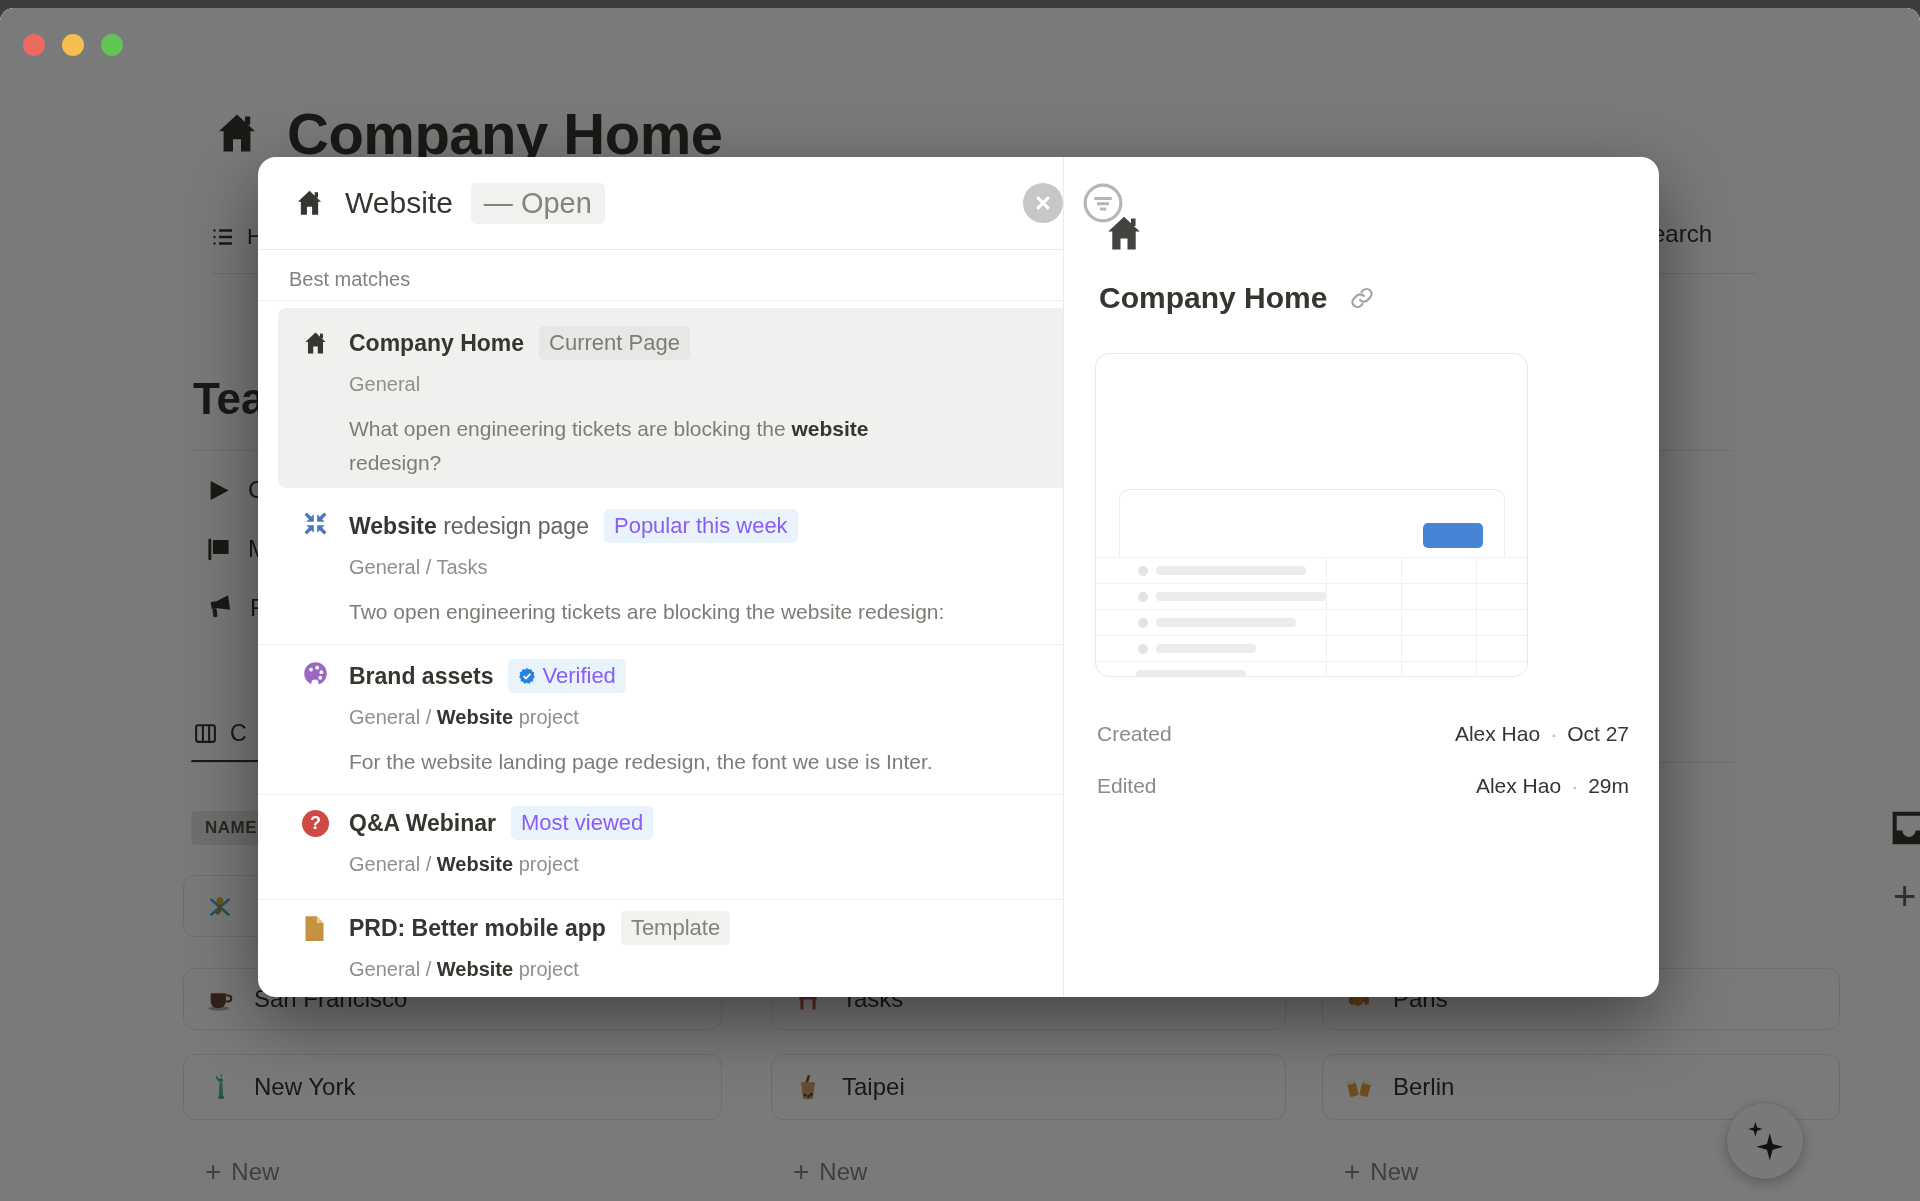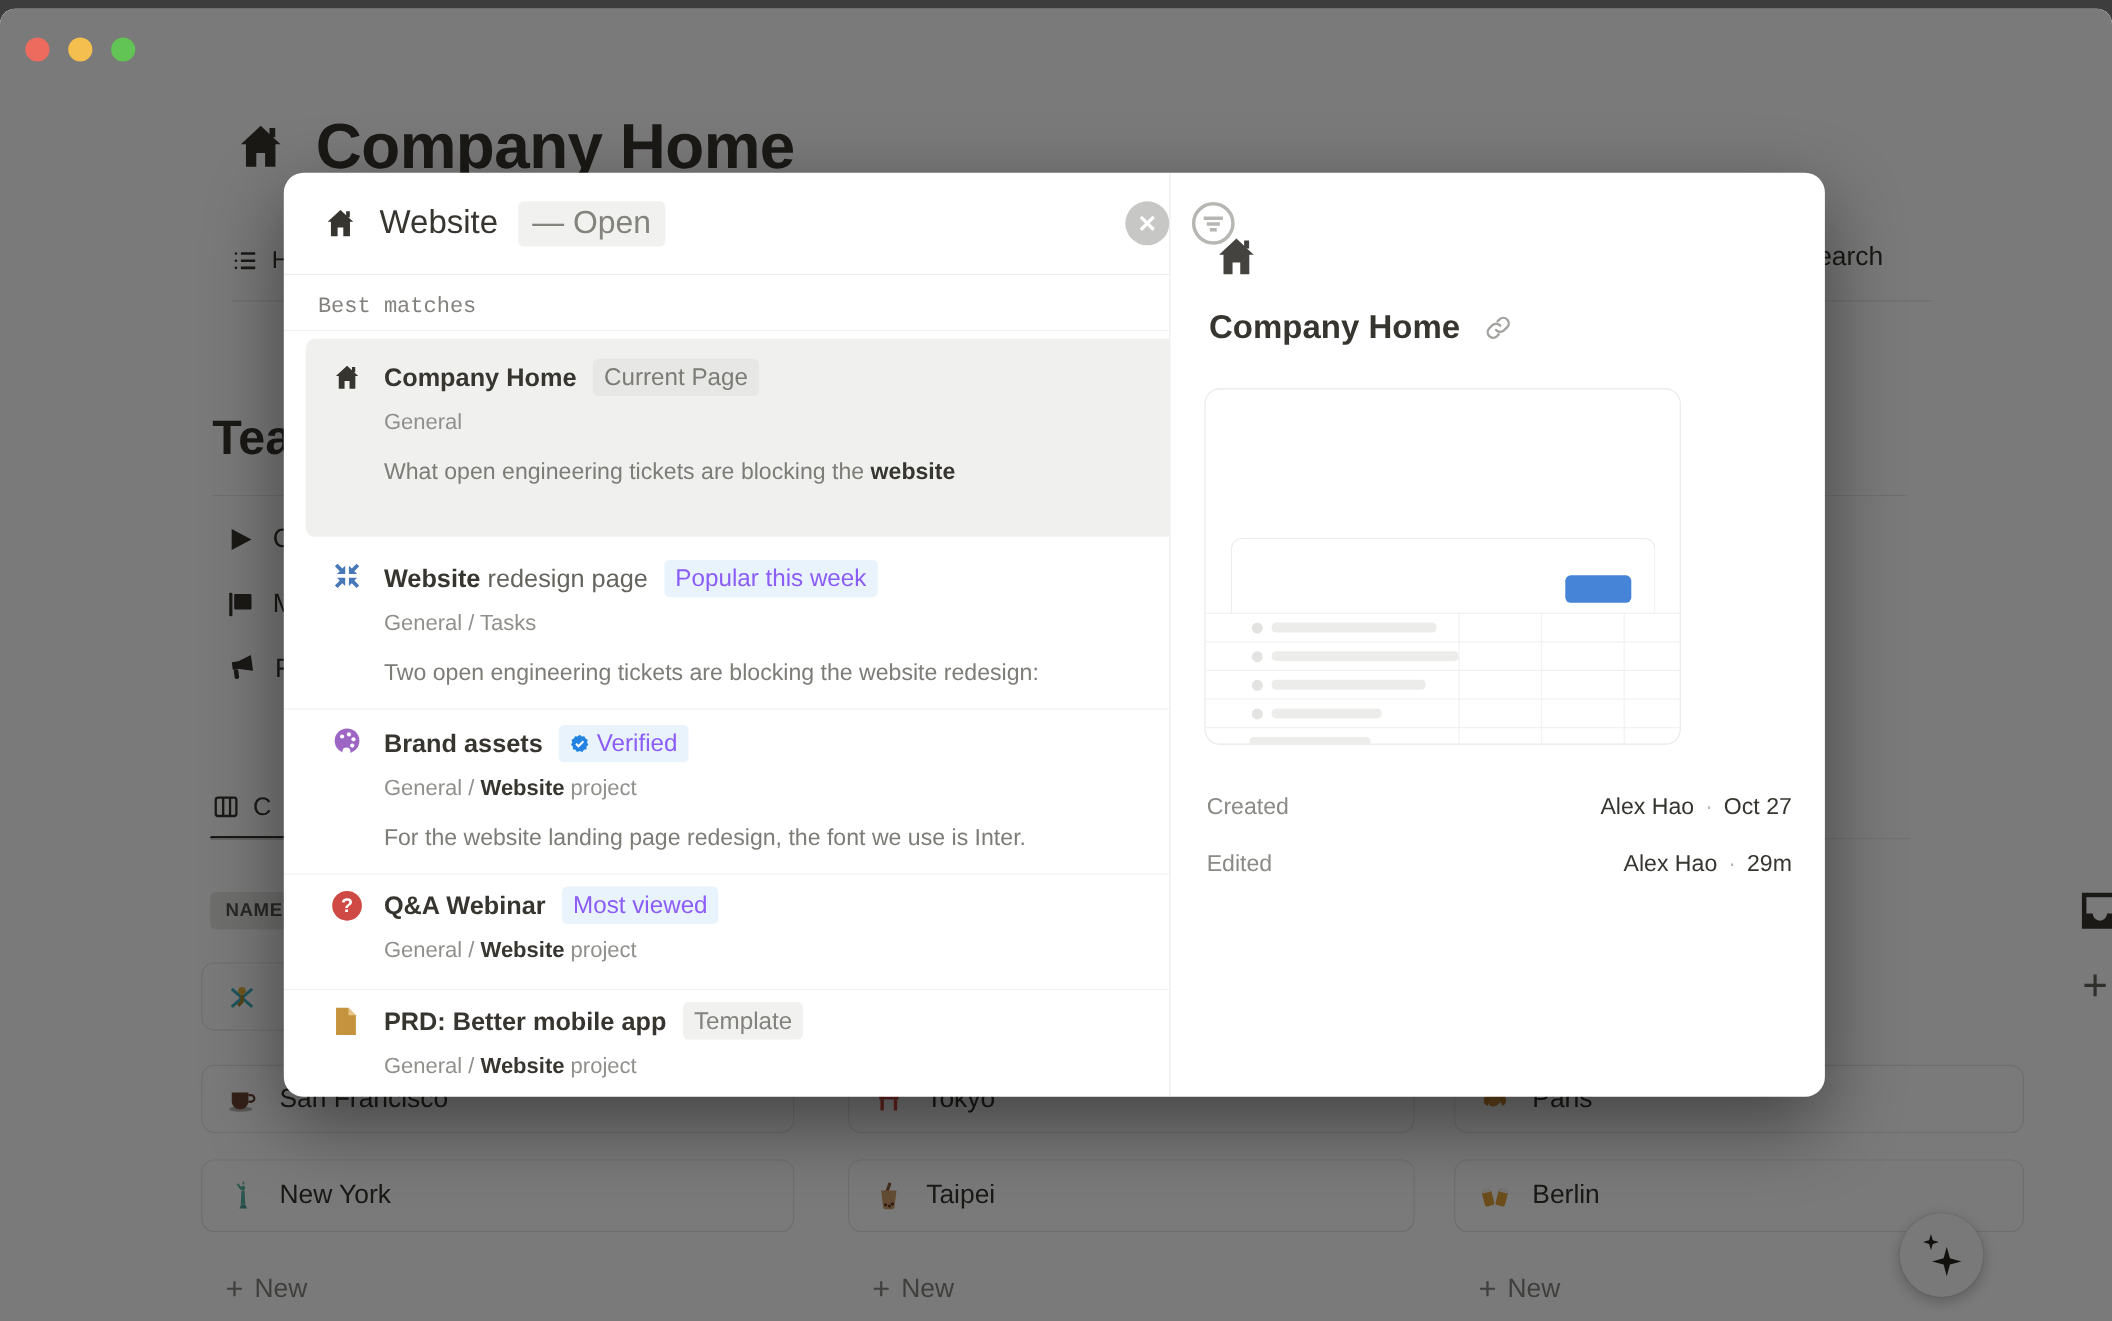--- a/index.html
+++ b/index.html
@@ -38,21 +38,21 @@
   .modal { position:absolute; left:258px; top:149px; width:1401px; height:840px; background:#fff; border-radius:18px; box-shadow:0 24px 70px rgba(0,0,0,.45); display:flex; overflow:hidden; }
   .m-left { width:806px; border-right:1px solid #ebebe9; display:flex; flex-direction:column; }
   .m-right { flex:1; position:relative; }
 
   .search-bar { height:93px; flex:0 0 93px; border-bottom:1px solid #ebebe9; display:flex; align-items:center; padding-left:36px; position:relative; }
   .search-query { font-size:30px; font-weight:500; color:#37352f; margin-left:20px; }
   .search-chip { margin-left:18px; background:#f1f1ef; color:#84837e; font-size:29px; padding:4px 13px; border-radius:5px; }
   .btn-clear { position:absolute; left:765px; top:26px; width:40px; height:40px; border-radius:50%; background:#c7c7c5; display:flex; align-items:center; justify-content:center; }
   .btn-filter { position:absolute; left:824px; top:25px; width:42px; height:42px; }
 
-  .best { height:51px; flex:0 0 51px; display:flex; align-items:flex-end; padding:0 0 9px 31px; font-size:20px; color:#82817d; border-bottom:1px solid #efefed;font-family:Liberation Mono, monospace; }
+  .best { height:51px; flex:0 0 51px; display:flex; align-items:flex-end; padding:0 0 9px 31px; font-size:20px; color:#82817d; border-bottom:1px solid #efefed; }
 
   .results { flex:1; overflow:hidden; }
   .result { position:relative; }
   .result .r-icon { position:absolute; left:44px; top:15px; width:27px; height:27px; }
   .r-body { padding:14px 24px 0 91px; }
   .r-titleline { display:flex; align-items:center; gap:15px; }
   .r-title { font-size:23px; font-weight:600; color:#37352f; white-space:nowrap; }
   .r-title .t-rest { font-weight:500; color:#64635e; }
   .badge { font-size:22px; padding:4px 10px; border-radius:5px; white-space:nowrap; display:flex; align-items:center; gap:6px; }
   .badge.gray { background:#ececea; color:#7c7b76; }
@@ -206,21 +206,21 @@
 
     <div class="card" style="left:771px; top:960px; width:515px; height:62px;">
       <span>
           <svg width="28" height="28" viewBox="0 0 24 24" fill="#d24b3f">
             <path d="M2.5 4.5 Q12 2 21.5 4.5 L21 7.5 L3 7.5 Z"></path>
             <rect x="4.5" y="10" width="15" height="2.4"></rect>
             <rect x="5.5" y="7" width="2.6" height="14"></rect>
             <rect x="15.9" y="7" width="2.6" height="14"></rect>
           </svg>
         </span>
-      <span>Tokyo</span>
+      <span>Tasks</span>
     </div>
     <div class="card" style="left:771px; top:1046px; width:515px; height:66px;">
       <span>
           <svg width="28" height="28" viewBox="0 0 24 24">
             <path d="M13 2 l-2.5 7" stroke="#8a5a3b" stroke-width="2.4"></path>
             <path d="M6 8 h12 l-1.6 13 a1.8 1.8 0 0 1 -1.8 1.5 h-5.2 a1.8 1.8 0 0 1 -1.8 -1.5 Z" fill="#cfa06b"></path>
             <circle cx="9.5" cy="19" r="1.2" fill="#5c3a22"></circle>
             <circle cx="12.5" cy="20" r="1.2" fill="#5c3a22"></circle>
             <circle cx="14.8" cy="18.4" r="1.2" fill="#5c3a22"></circle>
           </svg>
@@ -325,20 +325,21 @@
               </svg>
           </span>
           <div class="r-body">
             <div class="r-titleline">
               <span class="r-title">Company Home</span>
               <span class="badge gray" style="background:#e7e7e5;">Current Page</span>
             </div>
             <div class="r-sub">General</div>
             <div class="r-snippet">
               <span>What open engineering tickets are blocking the </span><b>website</b>
+              <div>redesign?</div>
             </div>
           </div>
           <span class="enter-ic">
             <svg width="26" height="26" viewBox="0 0 24 24" fill="none" stroke="#9b9a97" stroke-width="1.9">
                 <path d="M18.5 5.5 v5 a2.5 2.5 0 0 1 -2.5 2.5 H6.5"></path>
                 <path d="M10 9.5 L6 13 L10 16.5"></path>
               </svg>
           </span>
         </div>
 

